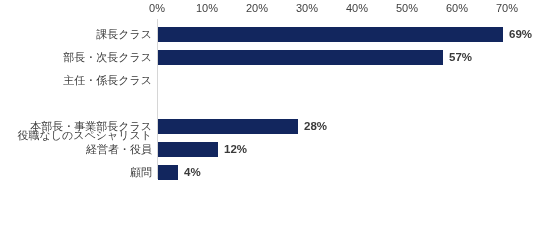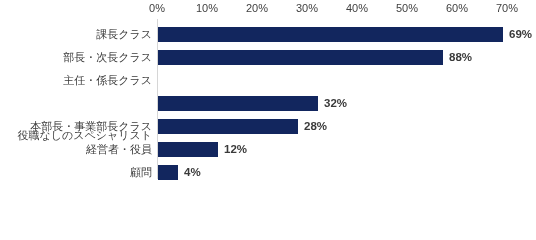--- a/index.html
+++ b/index.html
@@ -131,25 +131,21 @@
     </div>
 
   <div id="plot-area">
     <div id="axis-line"></div>
   <div class="bar-row" style="top: 4px;">
         <div class="bar" style="width: 345px; background: rgb(18, 38, 94);"></div>
         <div class="bar-value" style="left: 352px;">69%</div>
       </div>
       <div class="bar-row" style="top: 27px;">
         <div class="bar" style="width: 285px; background: rgb(18, 38, 94);"></div>
-        <div class="bar-value" style="left: 292px;">88%</div>
-      </div>
-      <div class="bar-row" style="top: 73px;">
-        <div class="bar" style="width: 160px; background: rgb(18, 38, 94);"></div>
-        <div class="bar-value" style="left: 167px;">32%</div>
+        <div class="bar-value" style="left: 292px;">57%</div>
       </div>
       <div class="bar-row" style="top: 96px;">
         <div class="bar" style="width: 140px; background: rgb(18, 38, 94);"></div>
         <div class="bar-value" style="left: 147px;">28%</div>
       </div>
       <div class="bar-row" style="top: 119px; padding-left: 27px;">
         <div class="bar" style="width: 60px; background: rgb(18, 38, 94);"></div>
         <div class="bar-value" style="left: 67px;">12%</div>
       </div>
       <div class="bar-row" style="top: 142px;">

